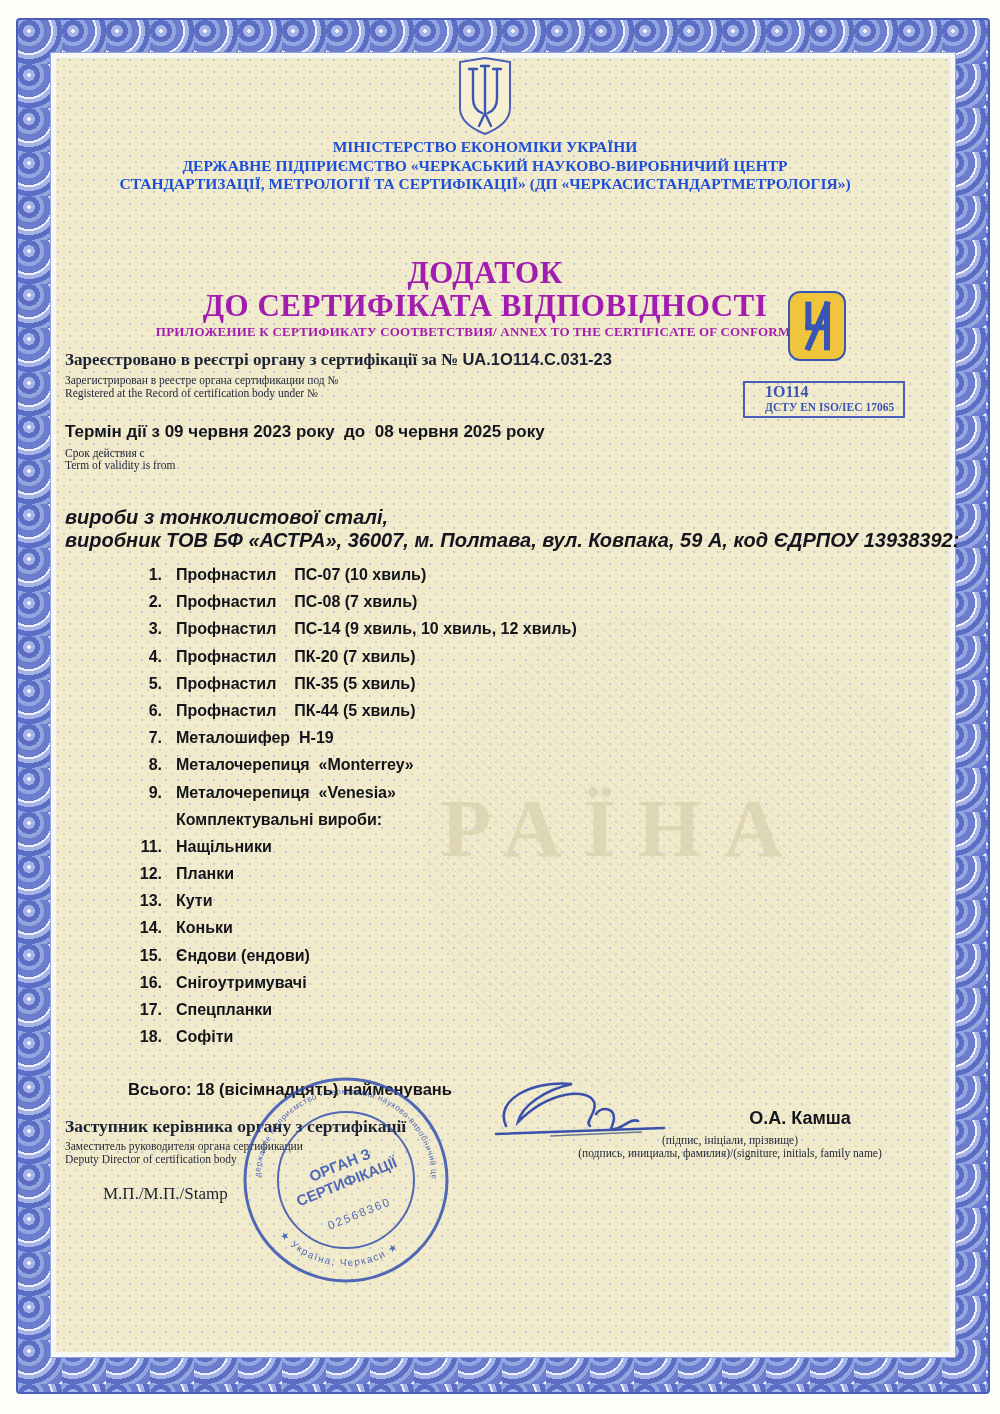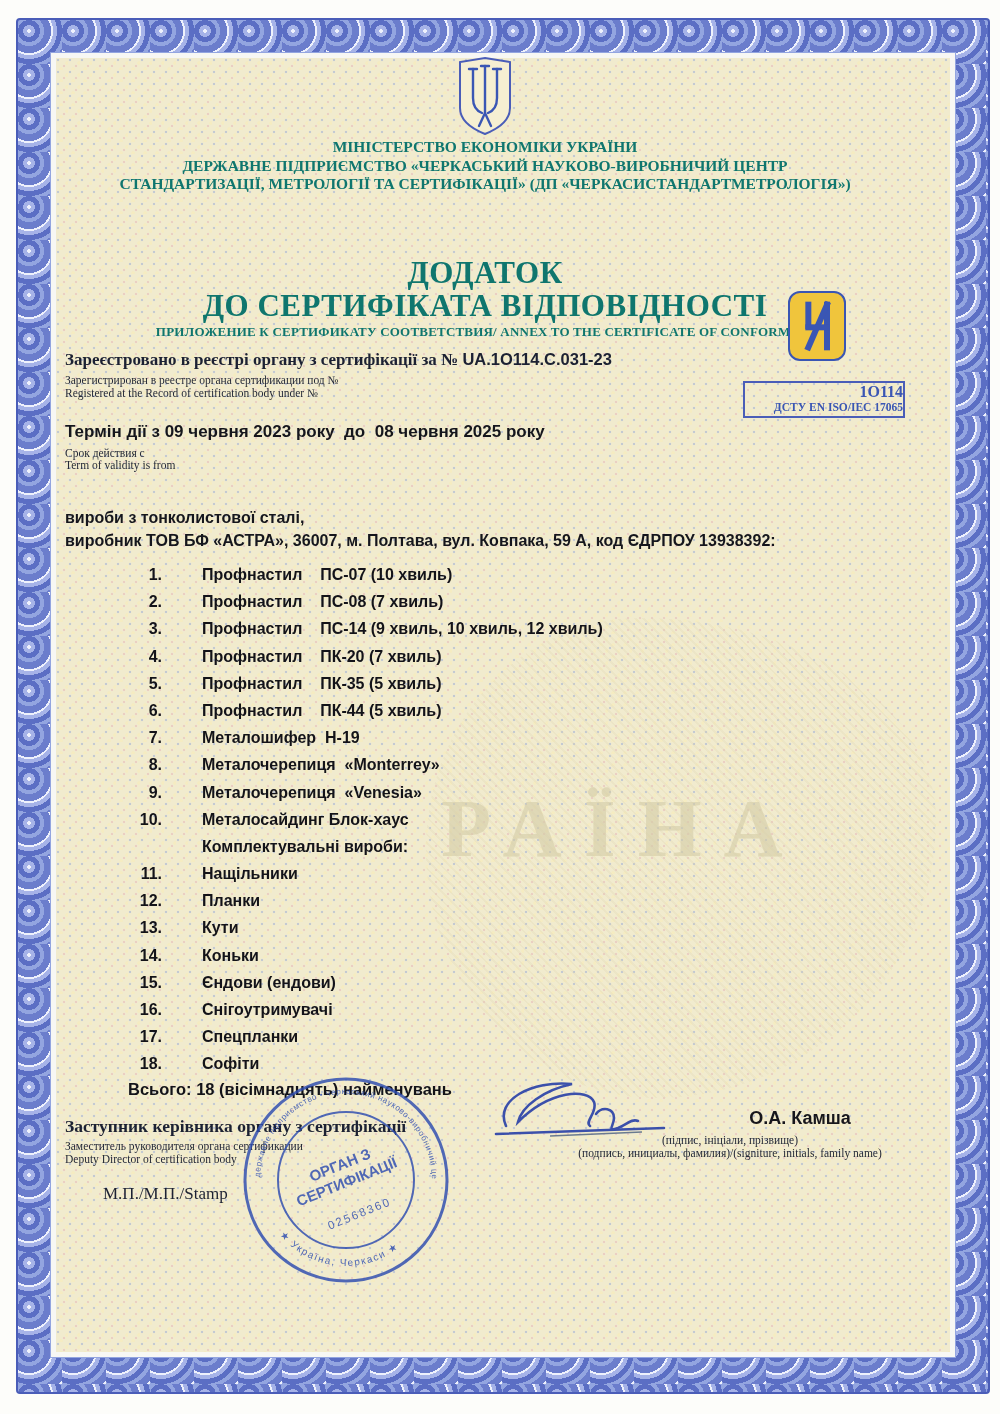--- a/index.html
+++ b/index.html
@@ -45,36 +45,36 @@
   .wm-text {
     left:385px; top:682px; font-family:"Liberation Serif",serif;
     font-weight:bold; font-size:82px; letter-spacing:22px;
     color:rgba(212,203,167,.6); white-space:nowrap;margin-top:42px;
   }
 
   
   .emblem { left:456px; top:56px; }
   .hdr {
     left:60px; top:138px; width:850px; text-align:center;
-    font-weight:bold; font-size:15.5px; line-height:18.5px; color:#0f766e;
-  }
-  
-  .title-block { left:60px; top:256px; width:850px; text-align:center; color:#0f766e; }
+    font-weight:bold; font-size:15.5px; line-height:18.5px; color:#1d4ed8;
+  }
+  
+  .title-block { left:60px; top:256px; width:850px; text-align:center; color:#a21caf; }
   .title-line { font-weight:bold; font-size:31px; line-height:33px; letter-spacing:.5px; }
   .title-sub  { font-weight:bold; font-size:13px; margin-top:2px; letter-spacing:.2px; }
 
   
   .logo-box {
     left:788px; top:291px; width:58px; height:70px;
     background:#f0c53c; border:2px solid #3a56b4; border-radius:12px;
     display:flex; align-items:center; justify-content:center;
   }
   .dstu-box {
     left:743px; top:381px; width:162px; height:37px;
-    border:2px solid #4a5db8; text-align:right; color:#3a56b4;padding-left:20px;
+    border:2px solid #4a5db8; text-align:left; color:#3a56b4;padding-left:20px;
   }
   .dstu-code { font-weight:bold; font-size:16px; line-height:18px; }
   .dstu-std  { font-weight:bold; font-size:11.5px; line-height:13px; }
 
   
   .reg-main { left:65px; top:350px; font-weight:bold; font-size:17px; white-space:pre; }
   .reg-num  { font-family:"Liberation Sans",sans-serif; font-size:16.5px; }
   .small-ln { font-size:11.5px; line-height:12.5px; color:#242938; }
   .reg-ru { left:65px; top:374px; }
   .reg-en { left:65px; top:387px; }
@@ -83,32 +83,32 @@
   .val-main {
     left:65px; top:422px; font-family:"Liberation Sans",sans-serif;
     font-weight:bold; font-size:17px; color:#15161d; white-space:pre;
   }
   .val-ru { left:65px; top:447px; }
   .val-en { left:65px; top:459px; }
 
   
   .product {
     left:65px; top:506px; font-family:"Liberation Sans",sans-serif;
-    font-weight:bold; font-size:16px; line-height:23px; color:#15161d;
+    font-weight:bold; font-size:20px; line-height:23px; color:#15161d;font-style:italic;
   }
 
   
   .items { left:128px; top:566px; width:700px; }
   .item-row {
     display:flex; height:27.2px; align-items:flex-start;
     font-family:"Liberation Sans",sans-serif; font-weight:bold;
     font-size:16px; color:#131319;
   }
   .item-num { width:34px; text-align:right; margin-right:14px; }
-  .item-text { white-space:pre;margin-left:26px; }
+  .item-text { white-space:pre; }
 
   .total-line {
     left:128px; top:1080px; font-family:"Liberation Sans",sans-serif;
     font-weight:bold; font-size:16.5px; color:#131319;
   }
 
   
   .sig-title { left:65px; top:1116px; font-weight:bold; font-size:17.5px; }
   .sig-ru { left:65px; top:1140px; }
   .sig-en { left:65px; top:1153px; }
@@ -229,24 +229,20 @@
     <div class="item-row">
       <span class="item-num">8.</span>
       <span class="item-text">Металочерепиця  «Monterrey»</span>
     </div>
 
     <div class="item-row">
       <span class="item-num">9.</span>
       <span class="item-text">Металочерепиця  «Venesia»</span>
     </div>
 
-    <div class="item-row">
-      <span class="item-num">10.</span>
-      <span class="item-text">Металосайдинг Блок-хаус</span>
-    </div>
 
     <div class="item-row">
       <span class="item-num"></span>
       <span class="item-text">Комплектувальні вироби:</span>
     </div>
 
     <div class="item-row">
       <span class="item-num">11.</span>
       <span class="item-text">Нащільники</span>
     </div>

